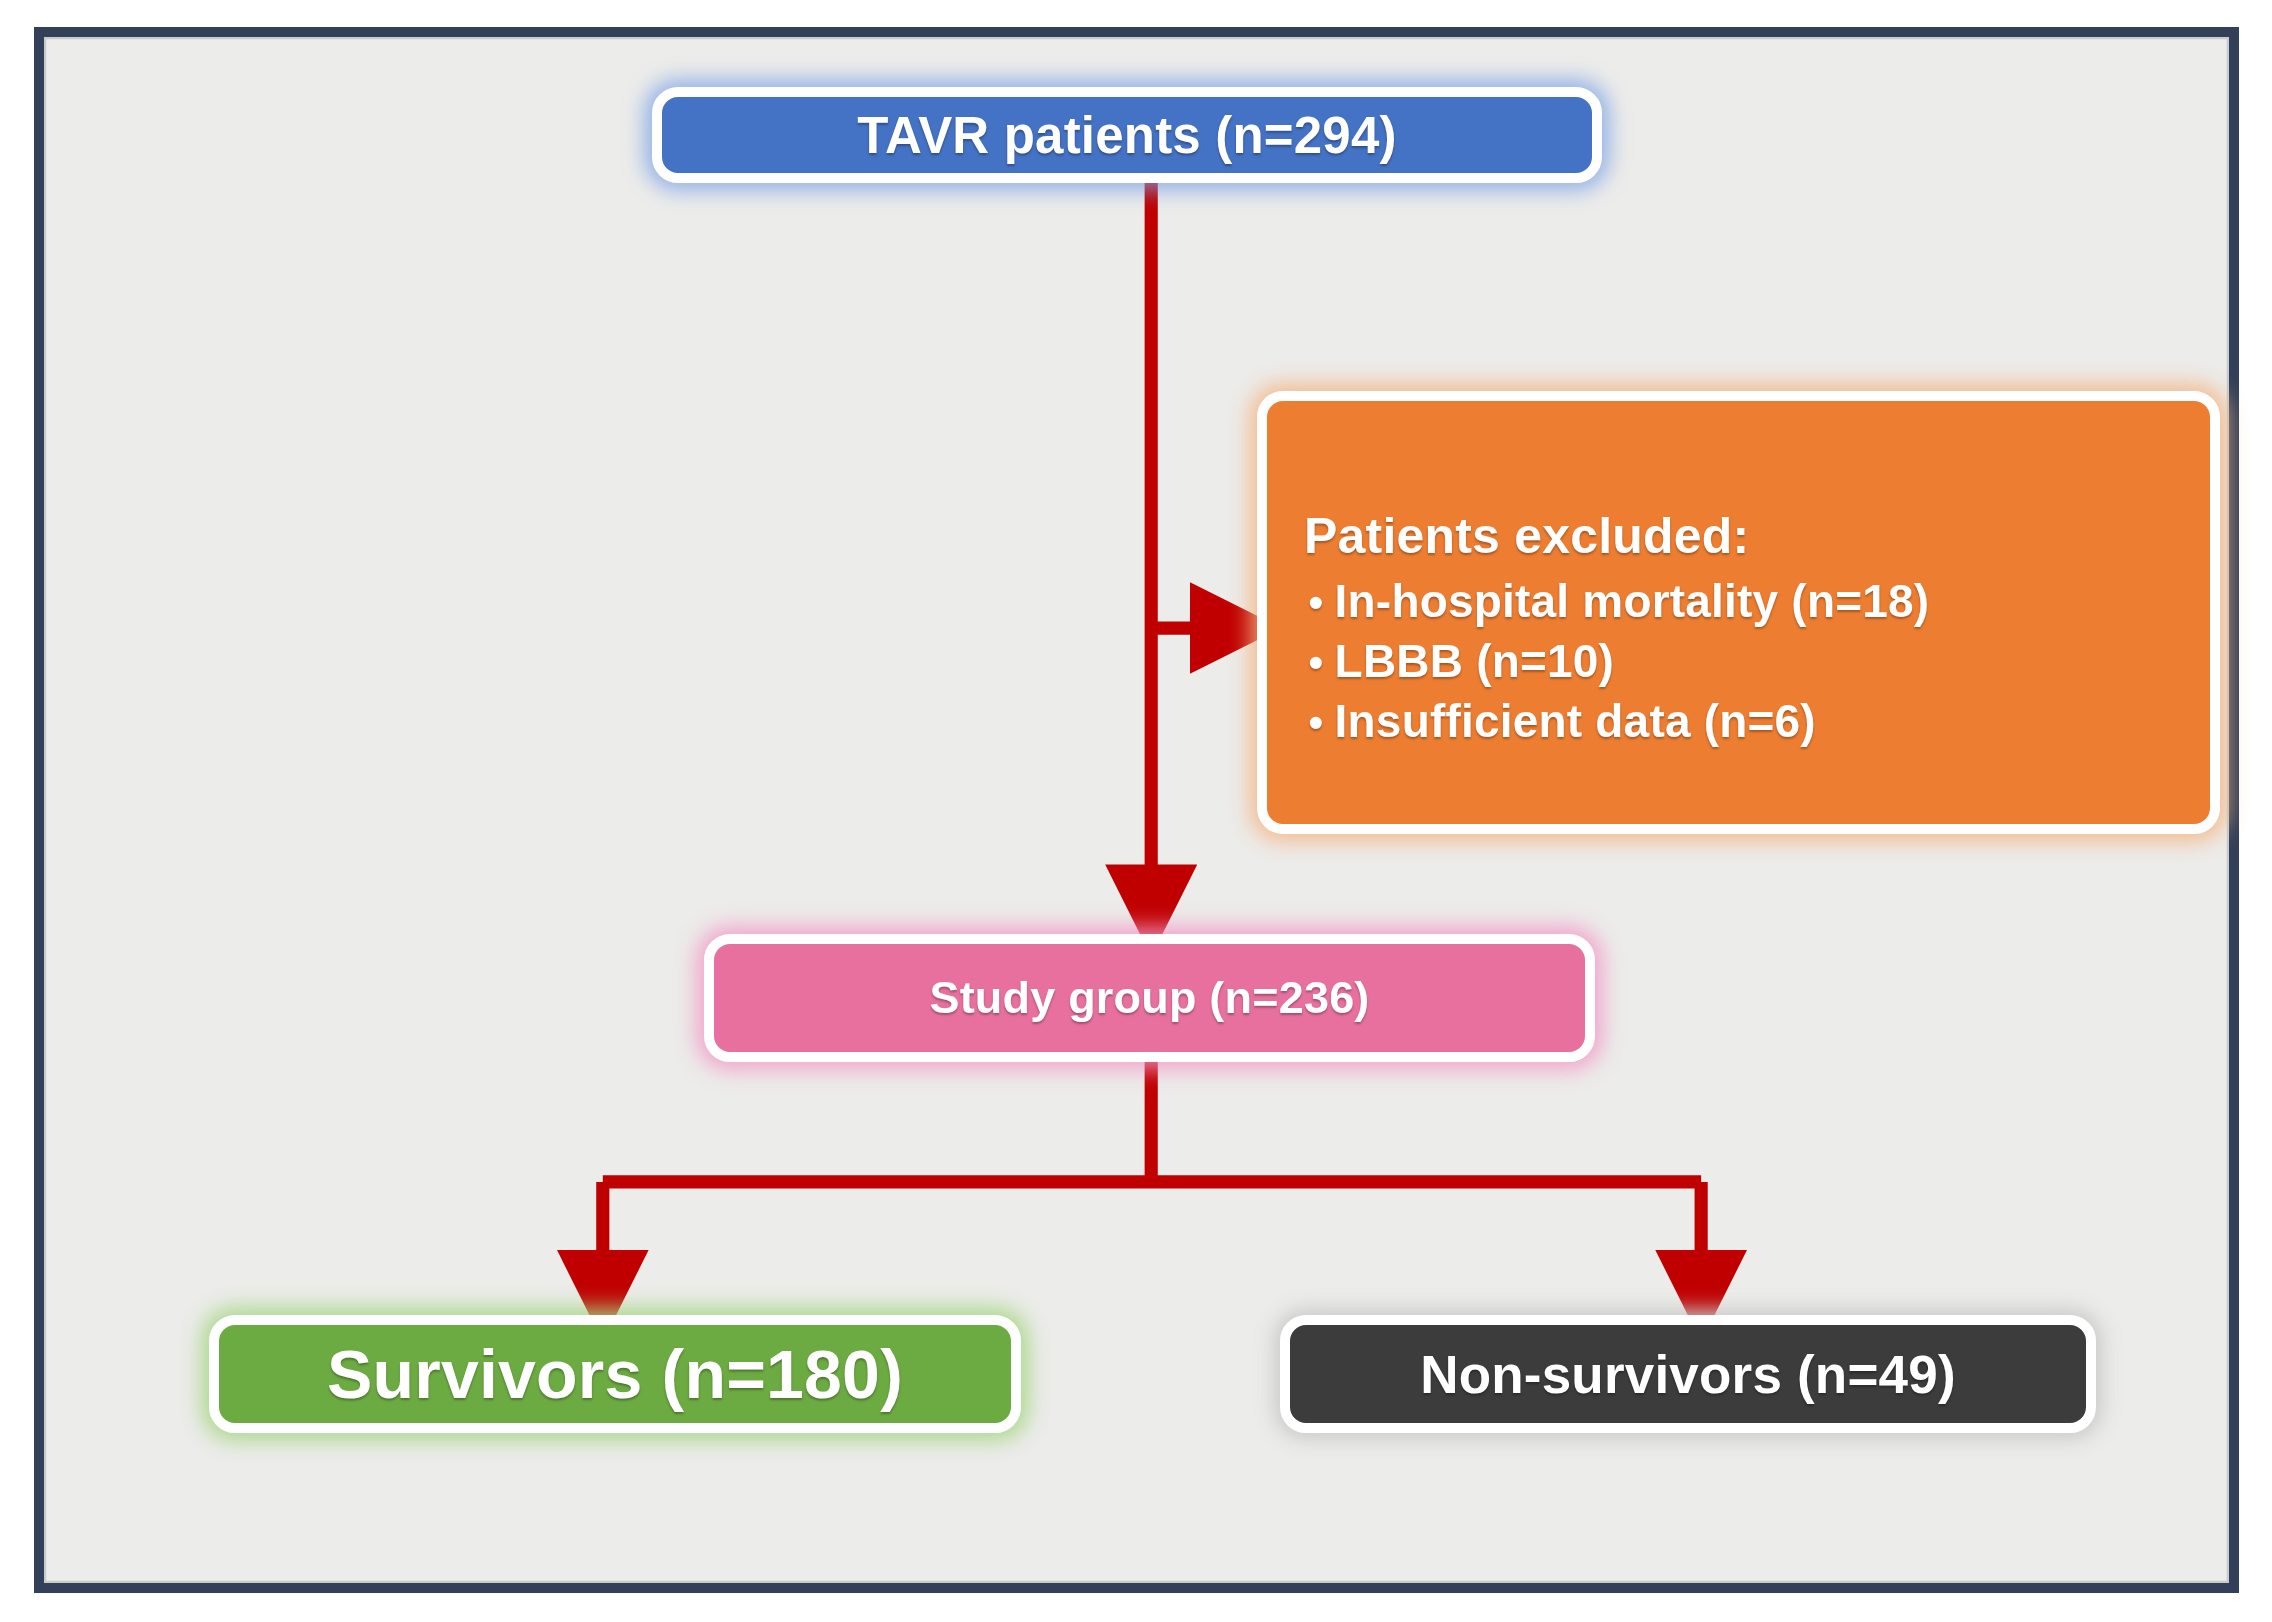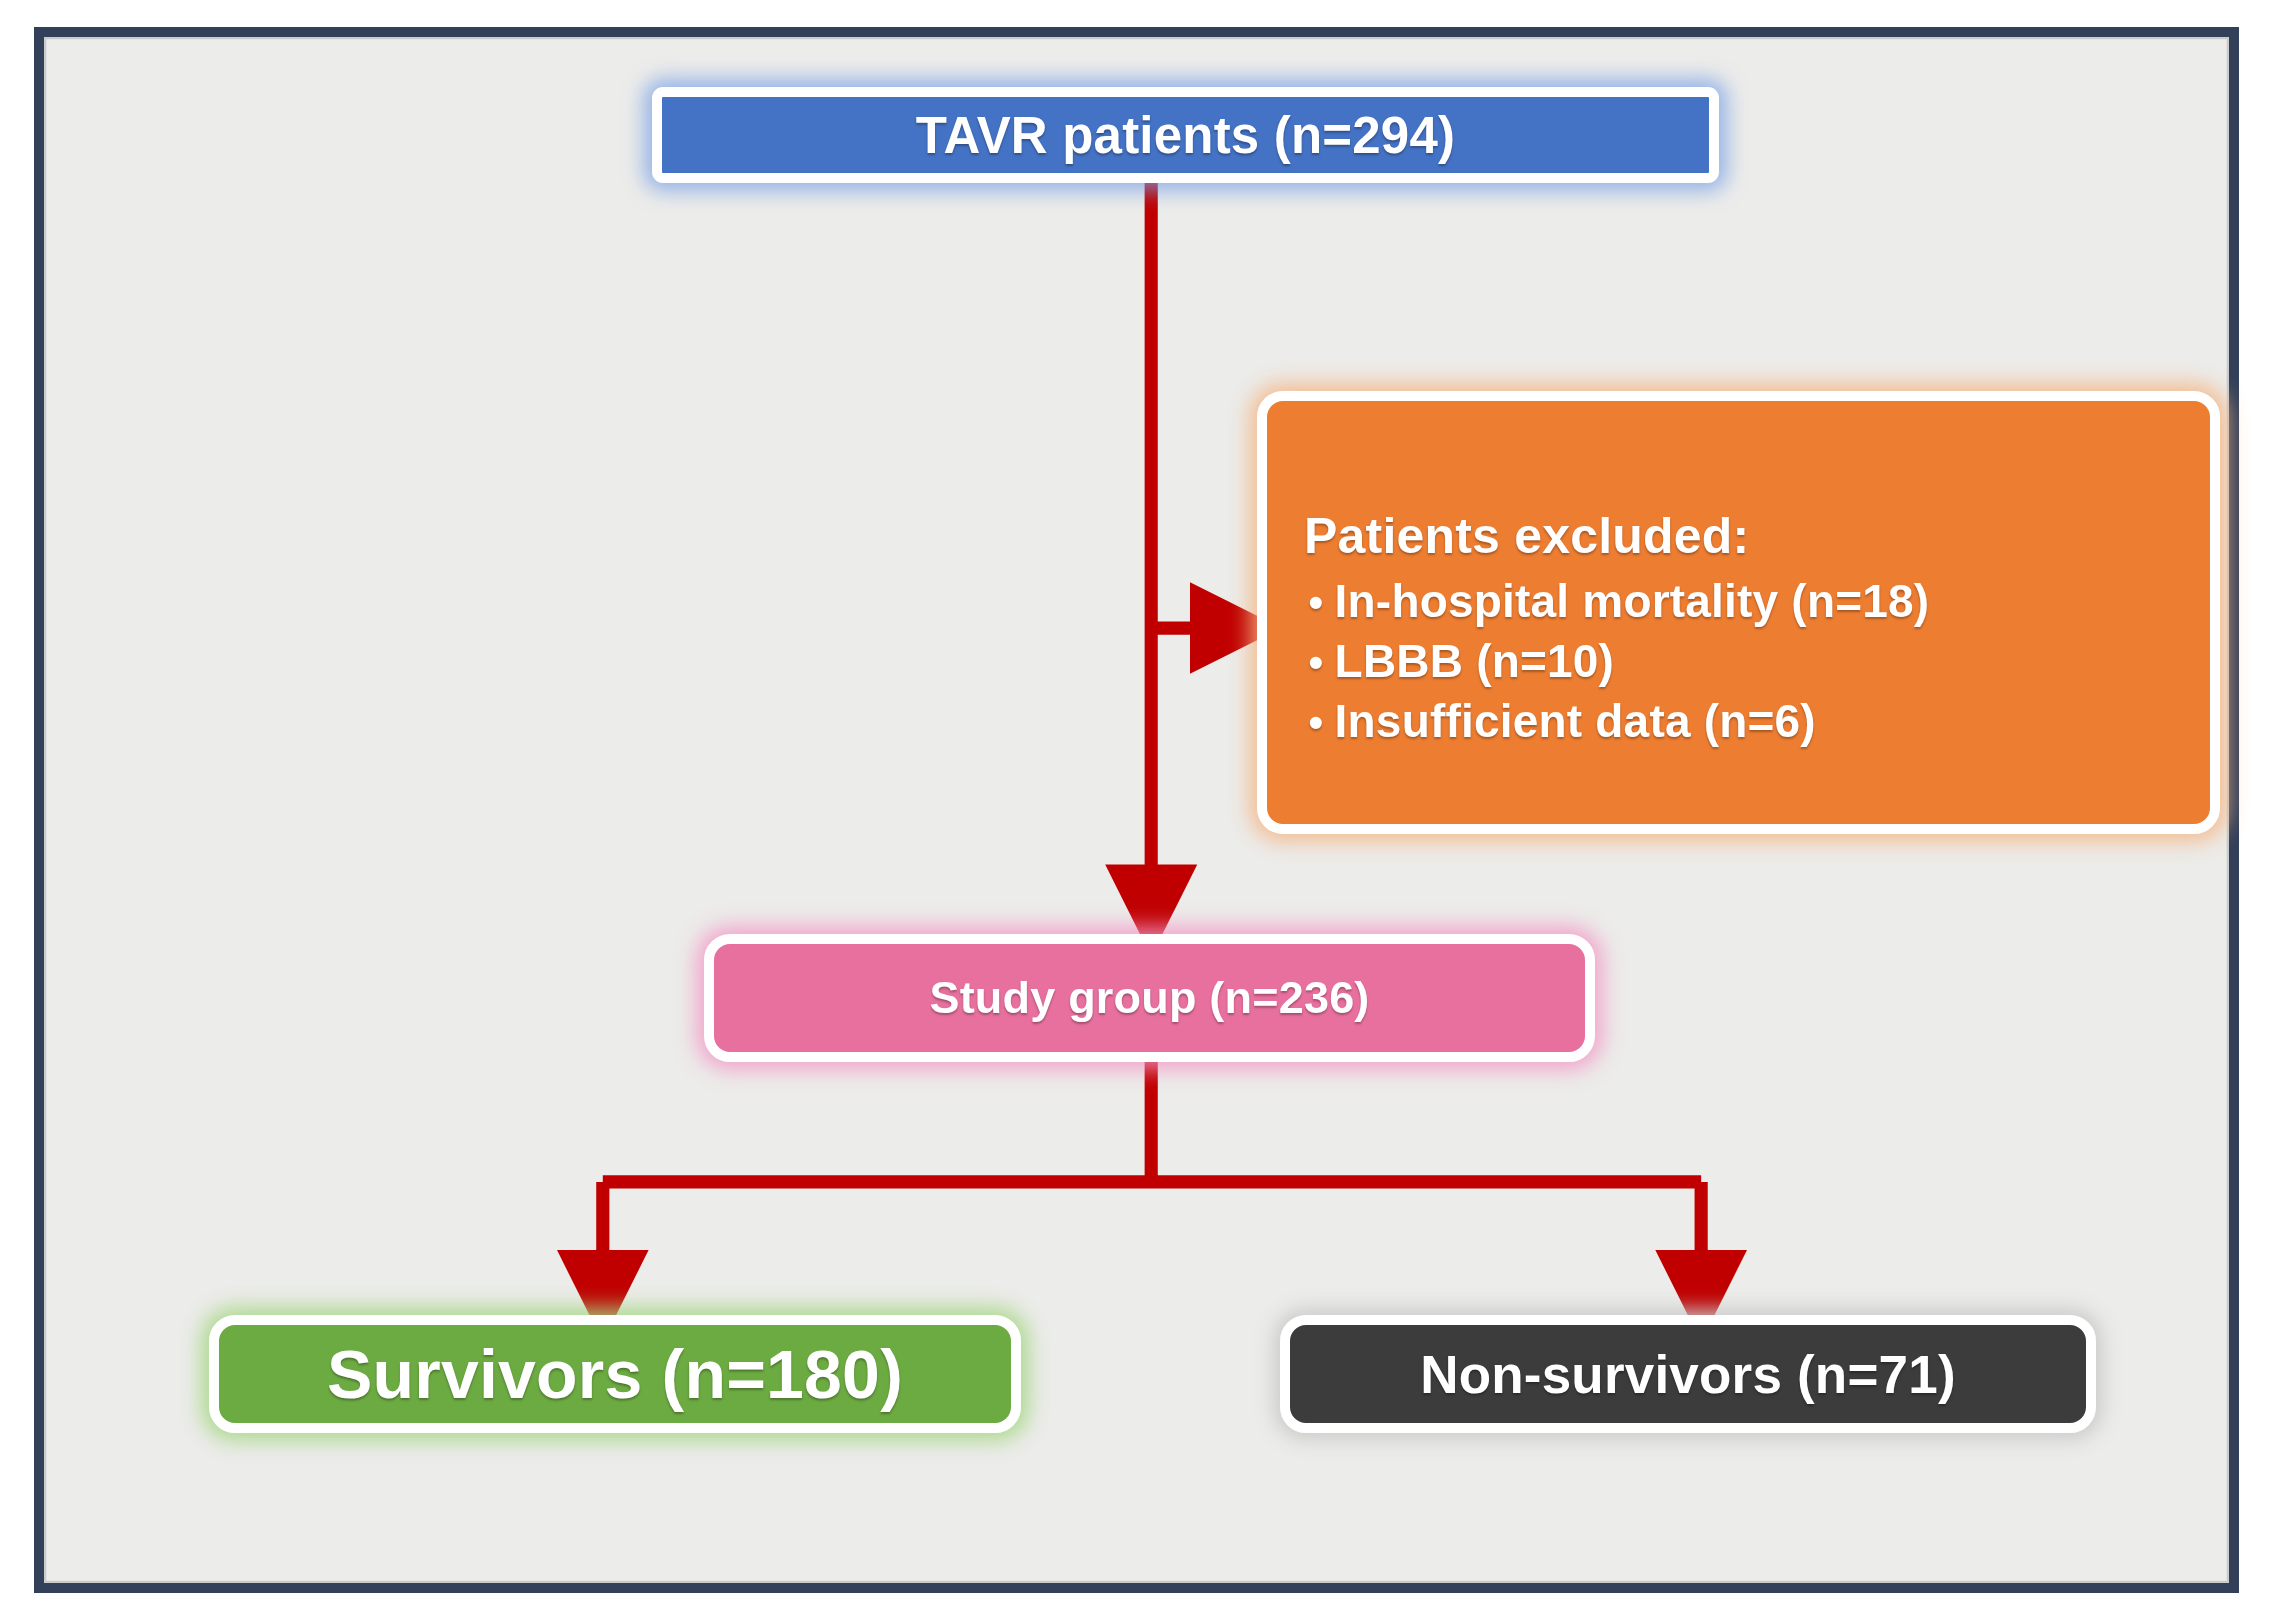--- a/index.html
+++ b/index.html
@@ -64,27 +64,26 @@
   }
   .node .node-label {
     display: block;
     width: 100%;
   }
 
   
   #node-tavr {
     left: 652px;
     top: 87px;
-    width: 1067px;
+    width: 950px;
     height: 96px;
     background: #4472c4;
     justify-content: center;
     font-size: 51px;
     box-shadow: 0 0 20px 7.7px rgba(120,160,230,0.75);
-    border-radius: 11px;
   }
 
   
   #node-excluded {
     left: 1257px;
     top: 391px;
     width: 963px;
     height: 443px;
     background: #ed7d31;
     align-items: center;
@@ -199,17 +198,17 @@
 
   <div class="node" id="node-study">
     <span class="node-label" style="text-align:center">Study group (n=236)</span>
   </div>
 
   <div class="node" id="node-survivors">
     <span class="node-label" style="text-align:center">Survivors (n=180)</span>
   </div>
 
   <div class="node" id="node-nonsurvivors">
-    <span class="node-label" style="text-align:center">Non-survivors (n=71)</span>
+    <span class="node-label" style="text-align:center">Non-survivors (n=49)</span>
   </div>
 
 </div>
 
 
 </body></html>

